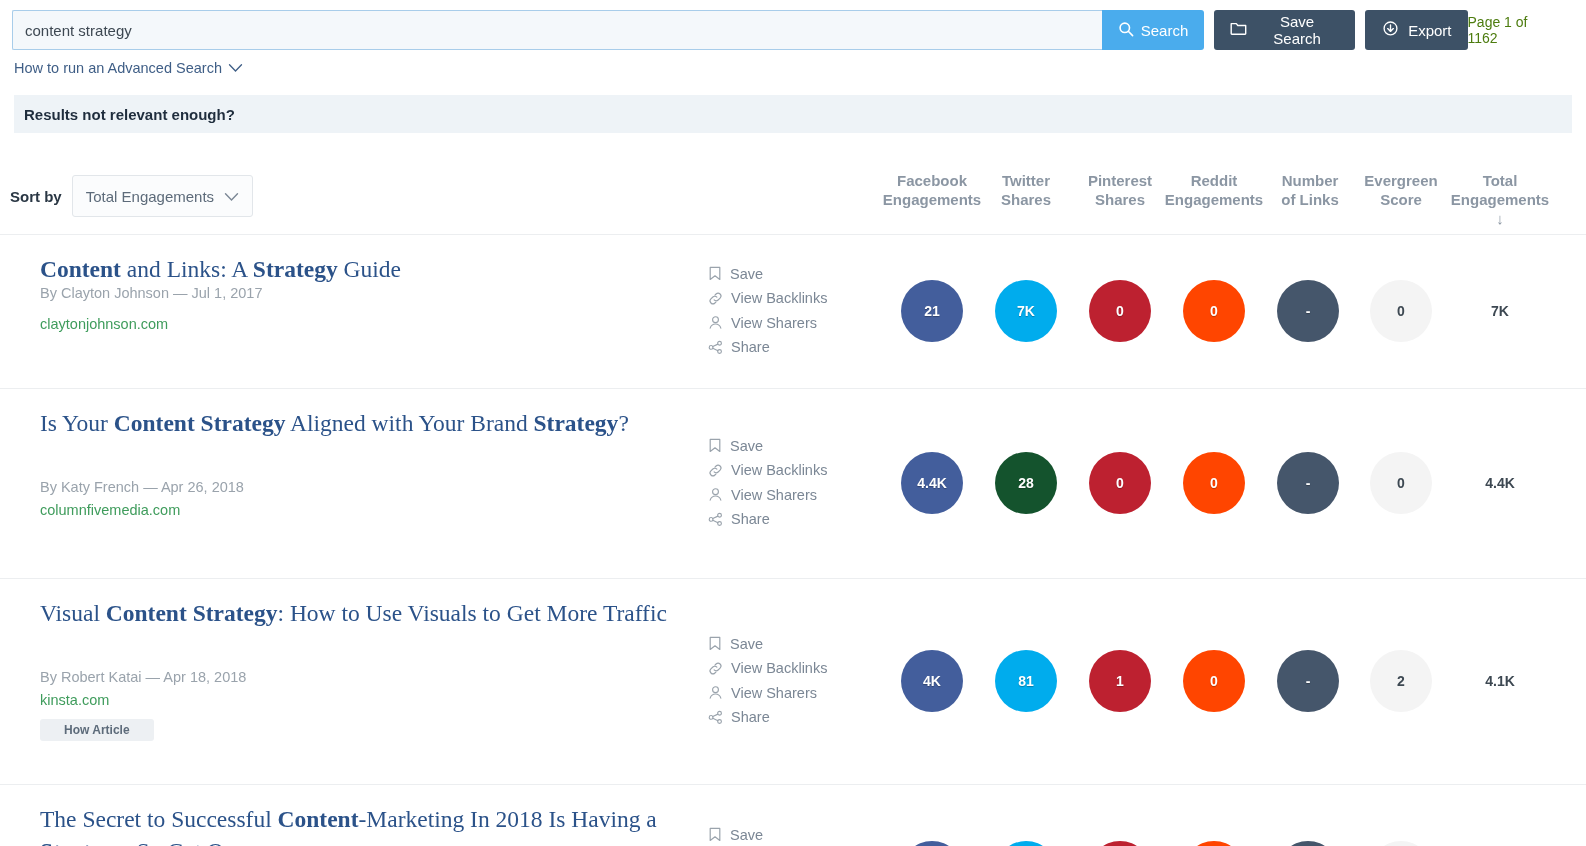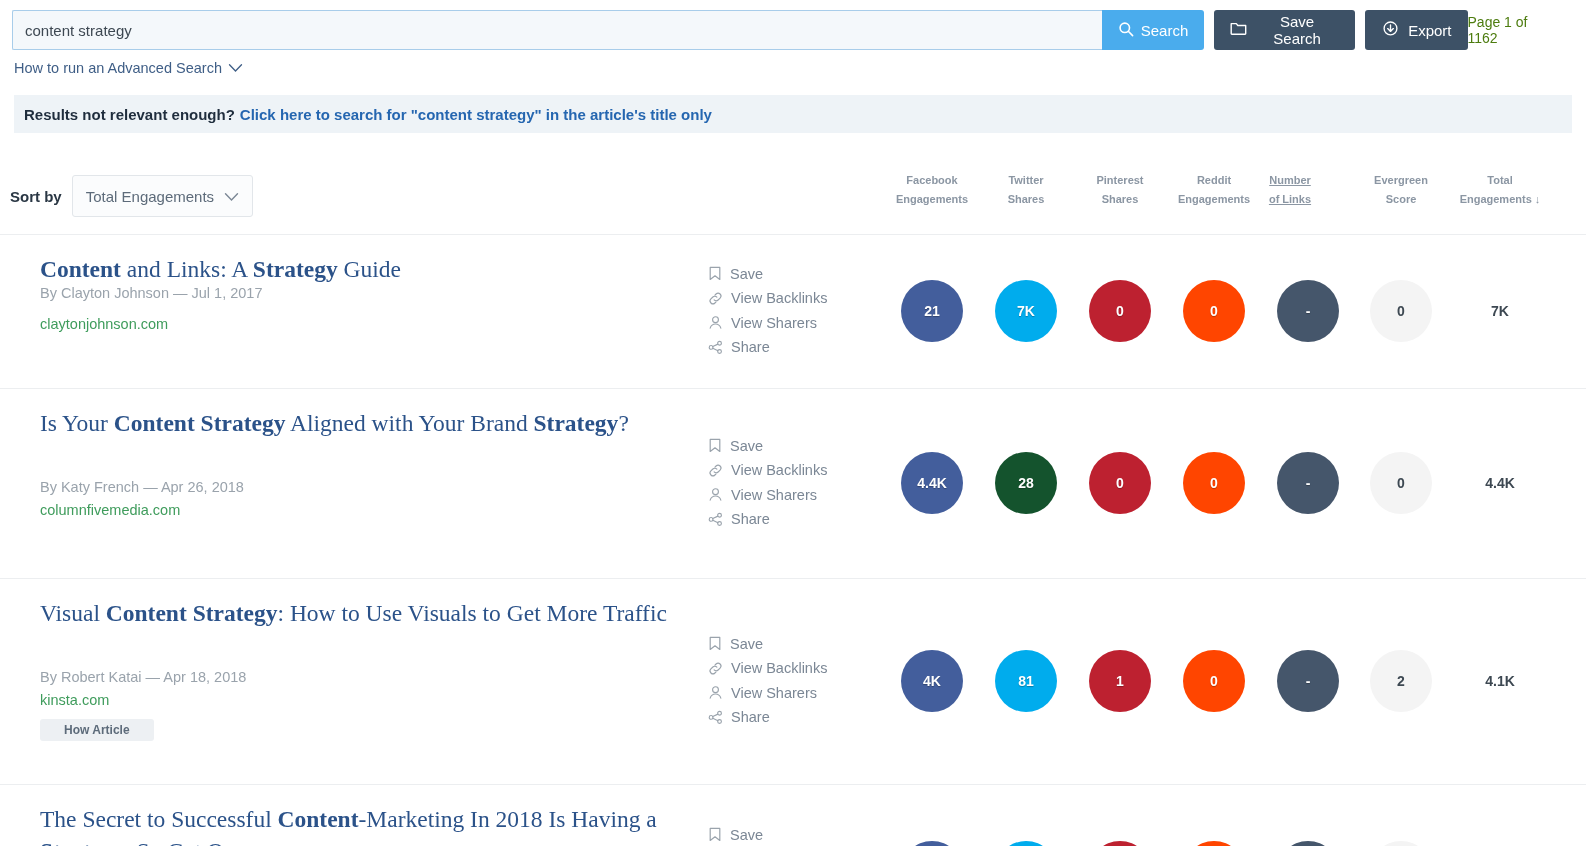--- a/index.html
+++ b/index.html
@@ -133,21 +133,21 @@
     position: absolute;
     left: 860px;
     top: 0;
     width: 726px;
     height: 72px;
   }
   .colhead {
     position: absolute;
     top: 8px;
     text-align: center;
-    font-size: 11px;
+    font-size: 15px;
     font-weight: bold;
     color: #8b96a3;
     line-height: 19px;
   }
   .colhead .arrow { font-weight: normal; }
 
   
   .results { position: relative; }
   .row {
     position: relative;
@@ -283,21 +283,20 @@
   <span>
     <svg width="15" height="10" viewBox="0 0 15 10" fill="none" stroke="#3f5e86" stroke-width="1.3">
       <path d="M1.5 1.8L7.5 8l6-6.2" stroke-linecap="round"></path>
     </svg>
   </span>
 </div>
 
 
 <div class="notice">
   <span class="notice-strong">Results not relevant enough?</span>
-  <span class="notice-link">Click here to search for "content strategy" in the article's title only</span>
 </div>
 
 
 <div class="headrow">
   <div class="sortby">
     <span class="sortby-label">Sort by</span>
     <div class="sortby-select">
       <span>Total Engagements</span>
       <span>
         <svg width="15" height="10" viewBox="0 0 15 10" fill="none" stroke="#7b8795" stroke-width="1.4">
@@ -316,21 +315,21 @@
         <div><span>Shares</span></div>
       </div>
       <div class="colhead" style="left: 205px; width: 110px;">
         <div>Pinterest</div>
         <div><span>Shares</span></div>
       </div>
       <div class="colhead" style="left: 299px; width: 110px;">
         <div>Reddit</div>
         <div><span>Engagements</span></div>
       </div>
-      <div class="colhead" style="left: 375px; width: 110px; text-decoration: underline;">
+      <div class="colhead" style="left: 395px; width: 110px;">
         <div>Number</div>
         <div><span>of Links</span></div>
       </div>
       <div class="colhead" style="left: 486px; width: 110px;">
         <div>Evergreen</div>
         <div><span>Score</span></div>
       </div>
       <div class="colhead" style="left: 585px; width: 110px;">
         <div>Total</div>
         <div><span>Engagements</span> <span class="arrow">↓</span></div>

